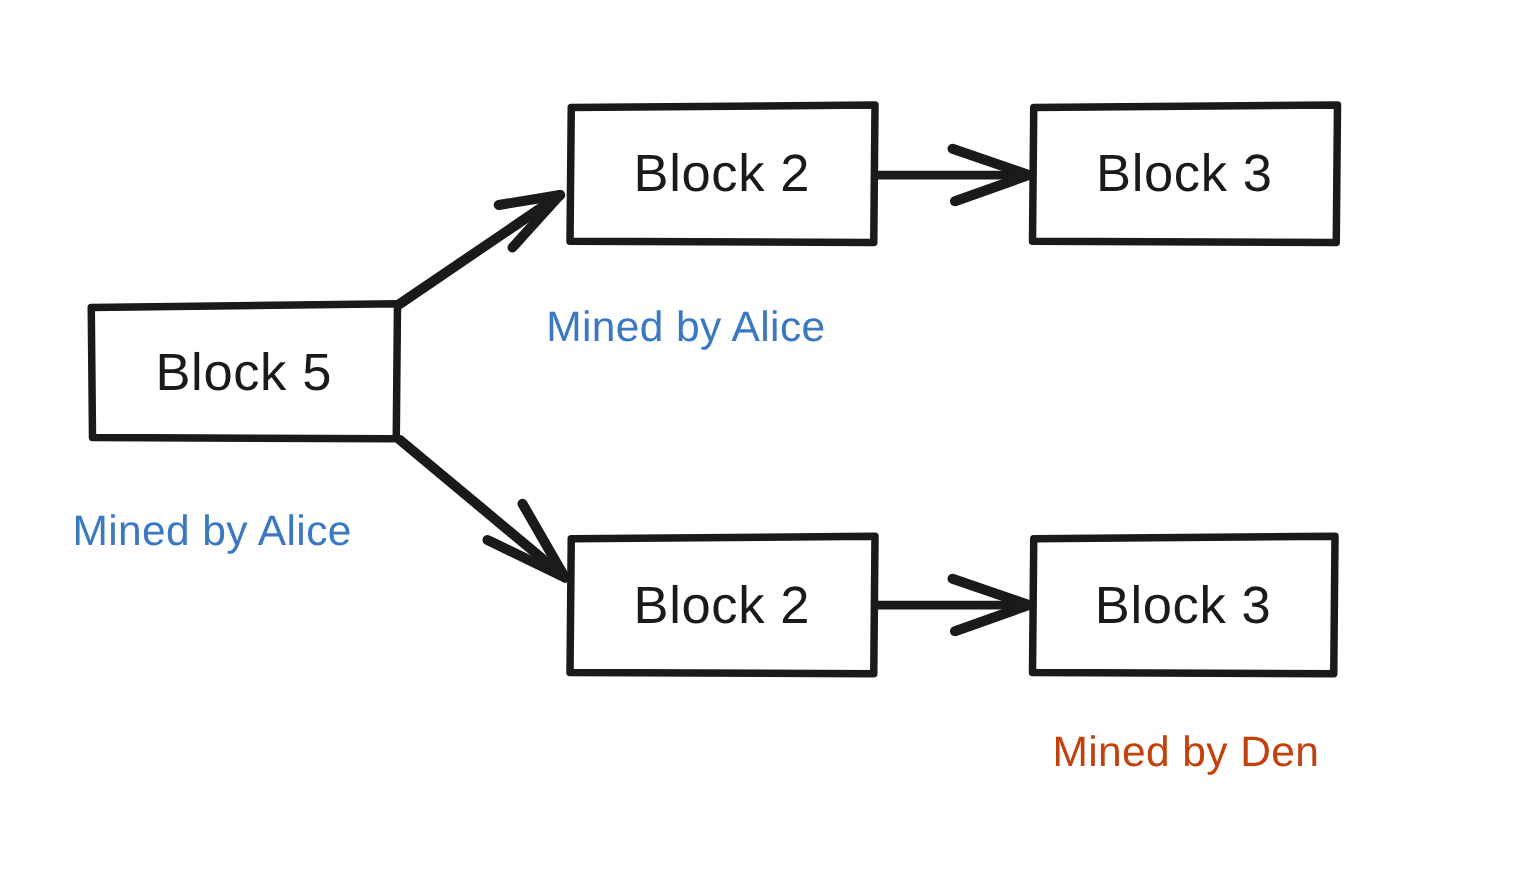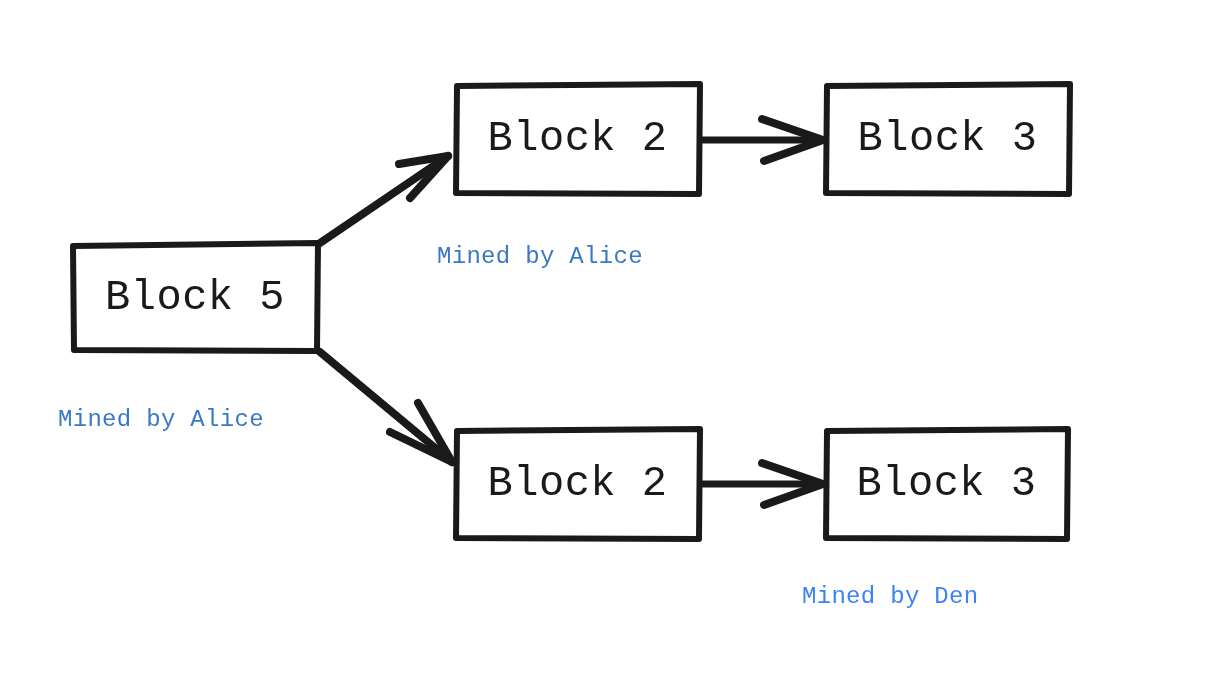--- a/index.html
+++ b/index.html
@@ -20,32 +20,32 @@
     left: 0;
     top: 0;
     width: 1218px;
     height: 698px;
   }
   .block-label {
     position: absolute;
     display: flex;
     align-items: center;
     justify-content: center;
-    font-family: Liberation Mono, monospace;
+    font-family: Liberation Sans, sans-serif;
     font-size: 42px;
     font-weight: 400;
     color: #1a1a1a;
     letter-spacing: 0.5px;
     white-space: nowrap;
     pointer-events: none;
   }
   .miner-label {
     position: absolute;
-    font-family: Liberation Mono, monospace;
-    font-size: 24px;
+    font-family: Liberation Sans, sans-serif;
+    font-size: 34px;
     font-weight: 400;
     letter-spacing: 0.3px;
     white-space: nowrap;
   }
 </style>
 </head>
 <body>
 
 <div id="canvas">
 
@@ -106,15 +106,15 @@
   <div class="block-label" style="left:455px; top:428px; width:245px; height:112px;">Block 2</div>
 
   <div class="block-label" style="left:825px; top:428px; width:243px; height:112px;">Block 3</div>
 
   <div class="miner-label" style="left:58px; top:406px; color:#3b78c3;">Mined by Alice</div>
 
   <div class="miner-label" style="left:437px; top:243px; color:#3b78c3;">Mined by Alice</div>
 
 
 
-  <div class="miner-label" style="left:802px; top:583px; color:#3b82f6;">Mined by Den</div>
+  <div class="miner-label" style="left:842px; top:583px; color:#c2410c;">Mined by Den</div>
 
 </div>
 
 </body></html>

